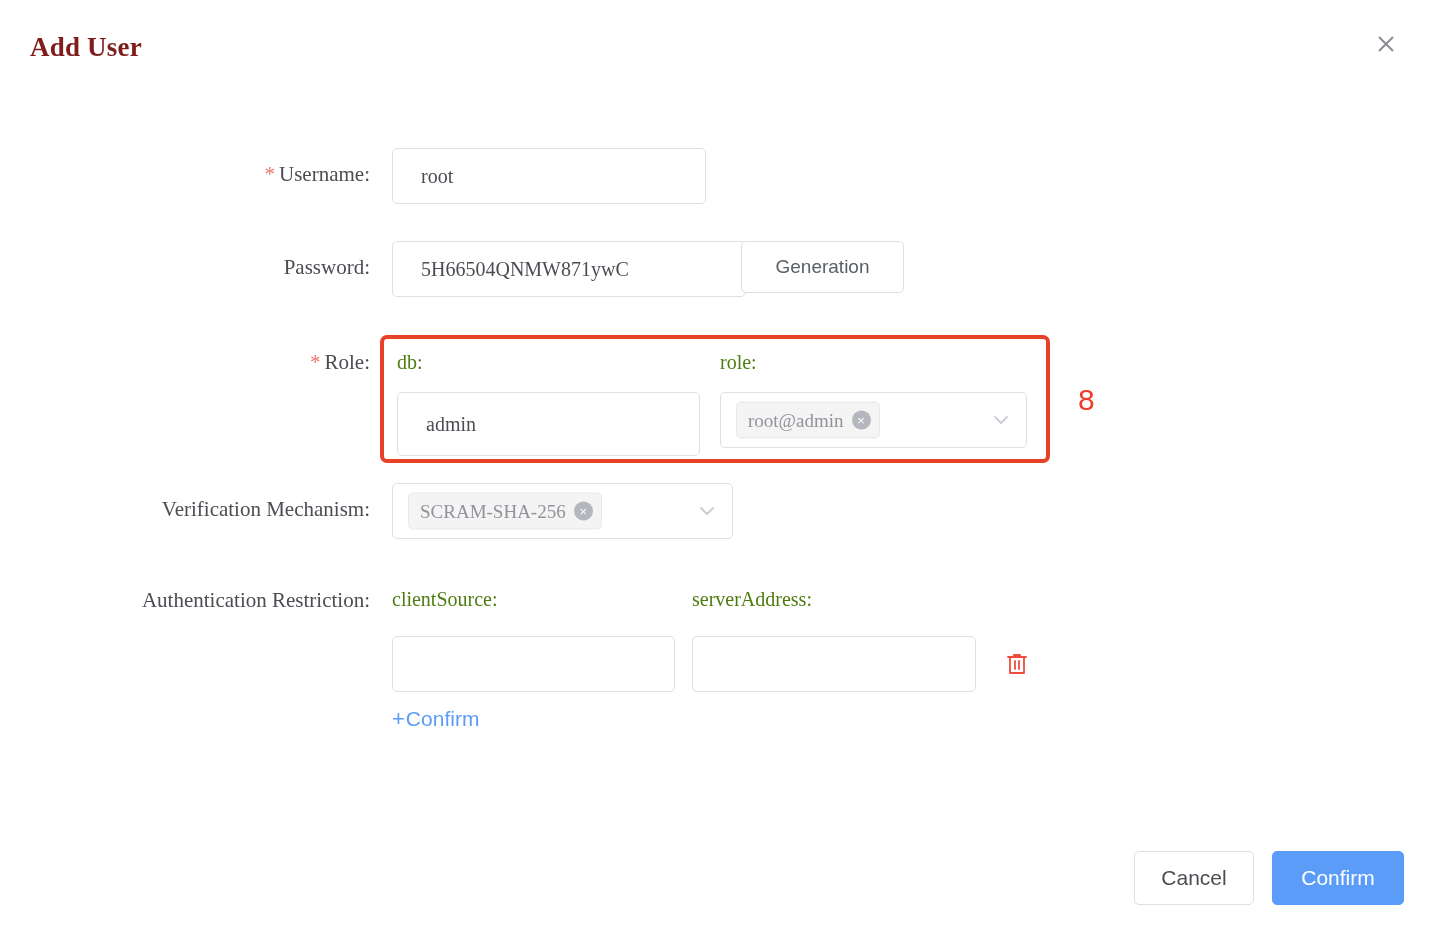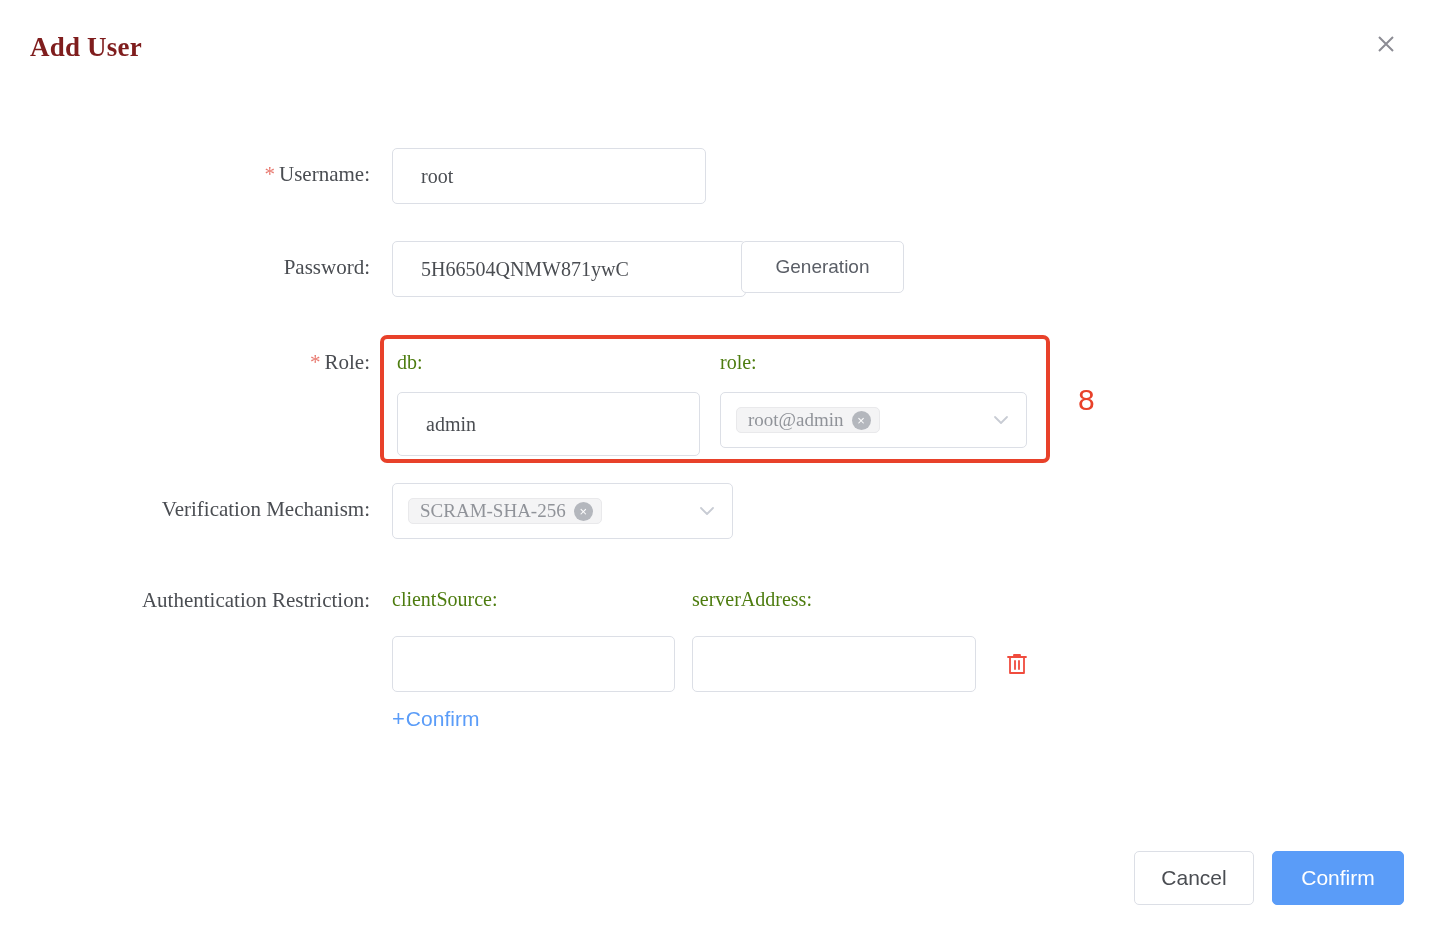--- a/index.html
+++ b/index.html
@@ -138,21 +138,21 @@
   }
   #role-select {
     left: 336px; top: 53px;
     width: 307px; height: 56px;
   }
   .tag-chip {
     position: absolute;
     left: 15px;
     top: 50%;
     transform: translateY(-50%);
-    height: 26px;
+    height: 37px;
     display: flex;
     align-items: center;
     gap: 8px;
     background: #f4f4f5;
     border: 1px solid #e9e9eb;
     border-radius: 5px;
     padding: 0 8px 0 11px;
     font-family: "Liberation Serif", "DejaVu Serif", serif;
     font-size: 19px;
     color: #909399;

